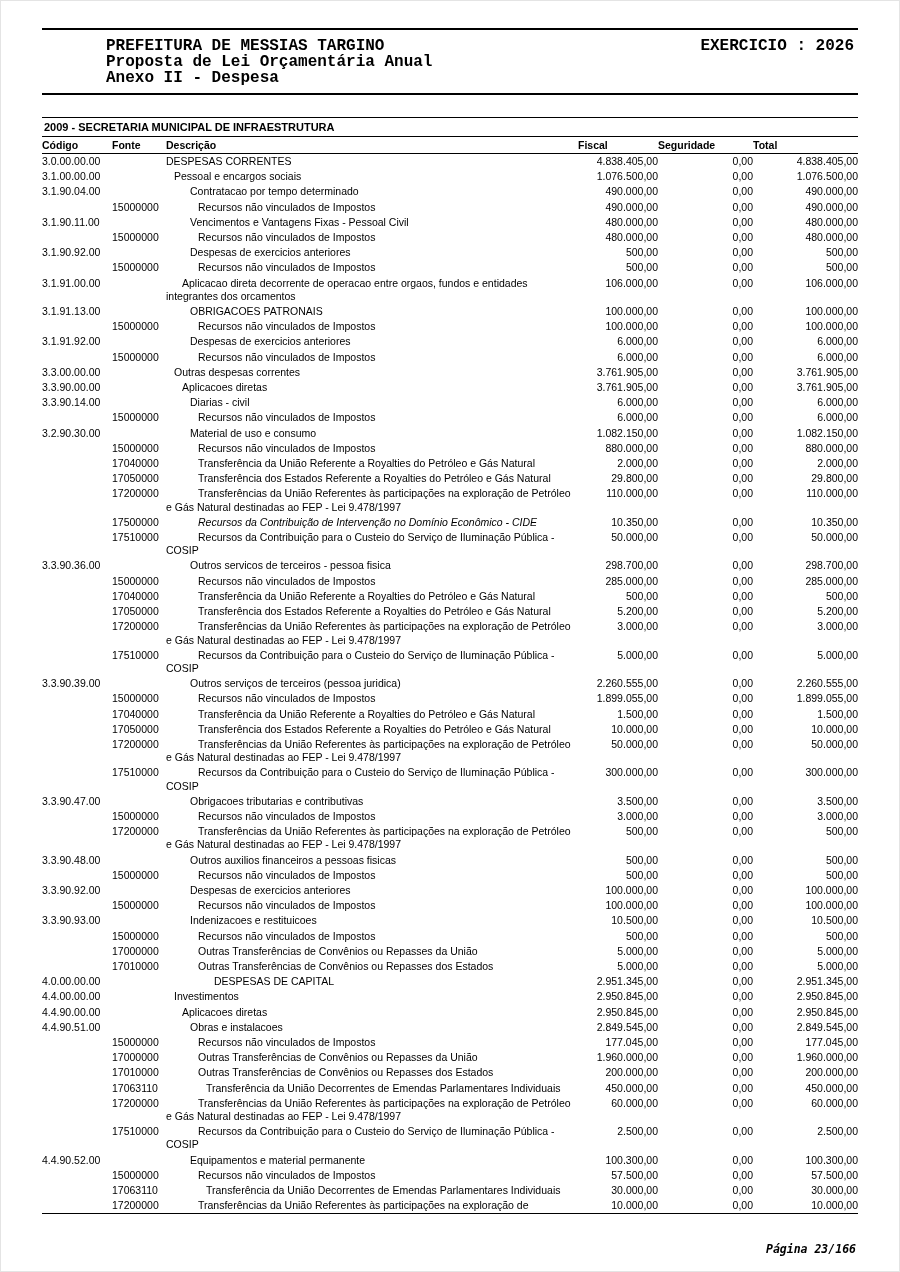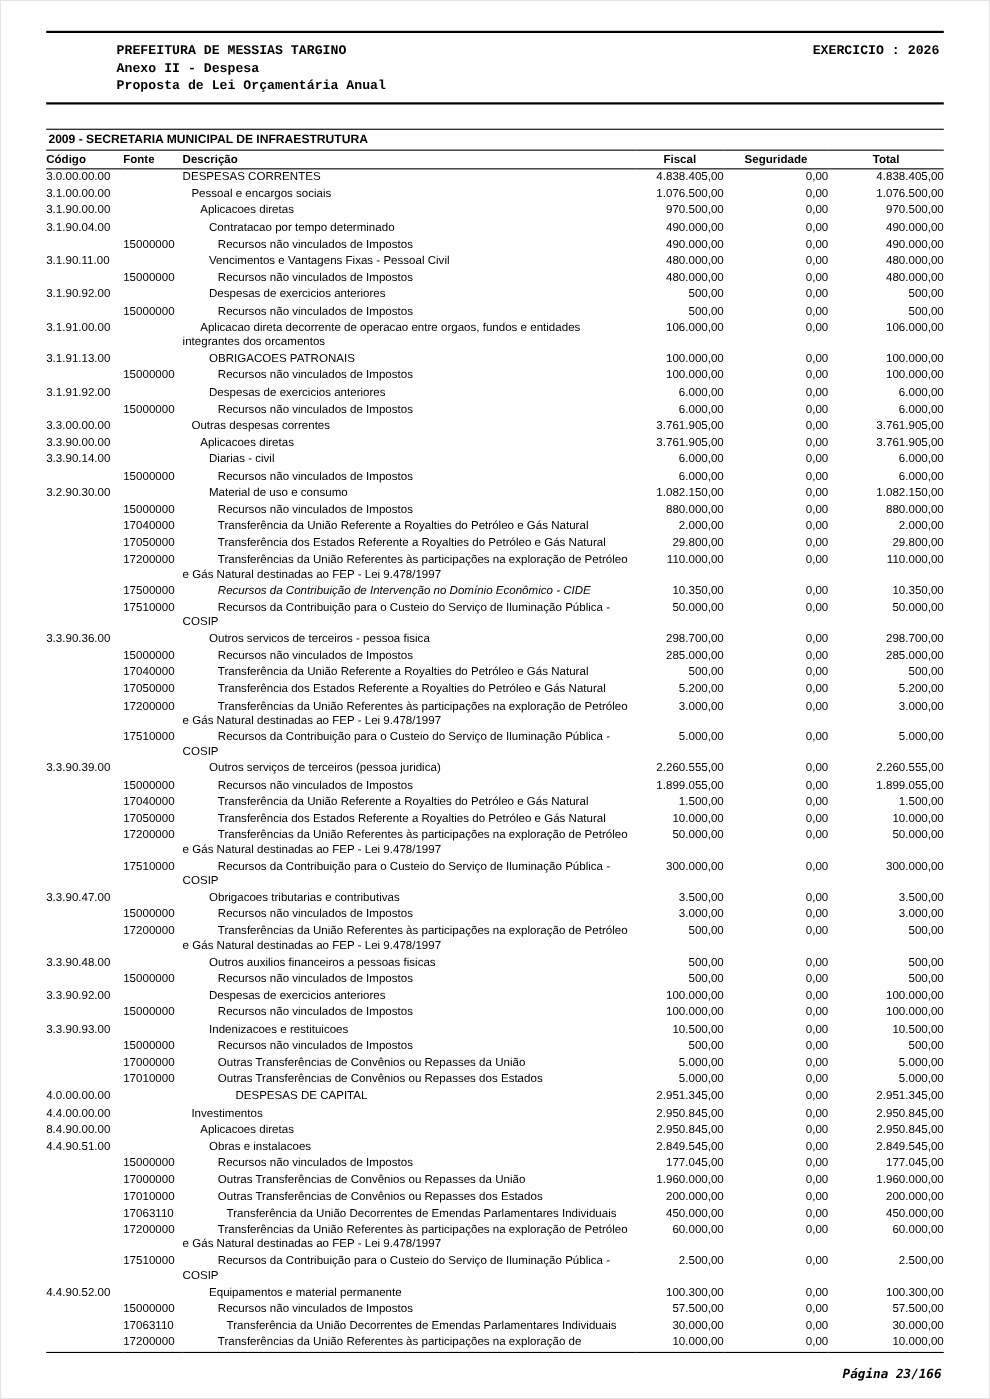--- a/index.html
+++ b/index.html
@@ -10,21 +10,21 @@
     overflow:hidden;
   }
   .page {
     position:absolute; inset:0;
     padding:28px 42px 0 42px;
     box-shadow: inset 0 0 0 1px #e4e4e4;
   }
   .top-rule { border-top:2px solid #000; }
   .doc-header {
     font-family:"Liberation Mono","DejaVu Sans Mono",monospace;
-    font-weight:bold; font-size:12px; line-height:16px;
+    font-weight:bold; font-size:16px; line-height:16px;
     padding:8px 4px 7px 64px;
   }
   .doc-header .hline { display:flex; justify-content:space-between; }
   .header-rule { border-top:2px solid #000; }
 
   .table-section { margin-top:22px; }
   .table-top-rule { border-top:1px solid #000; }
   .section-title {
     font-size:11px; font-weight:bold; line-height:15px;
     padding:2px 0 1px 2px;
@@ -39,21 +39,21 @@
   col.w-desc   { width:412px; }
   col.w-fiscal { width:80px; }
   col.w-seg    { width:95px; }
   col.w-total  { width:105px; }
   thead th {
     font-size:10.5px; font-weight:bold; text-align:left;
     border-top:1px solid #000; border-bottom:1px solid #000;
     padding:2px 0 2px 0; line-height:12px;
     vertical-align:bottom;
   }
-  thead th.num { text-align:center; }
+  thead th.num { text-align:left; }
   tbody td {
     vertical-align:top;
     padding:1px 0 1px 0;
     line-height:13.2px;
   }
   td.c-desc { padding-right:6px; overflow:hidden; }
   td.c-num  { text-align:right; white-space:nowrap; }
   td.c-codigo, td.c-fonte { white-space:nowrap; }
 
   .footer {
@@ -68,24 +68,24 @@
 <div class="page">
 
   <div class="top-rule"></div>
 
   <header class="doc-header">
     <div class="hline">
       <span>PREFEITURA DE MESSIAS TARGINO</span>
       <span>EXERCICIO : 2026</span>
     </div>
     <div class="hline">
-      <span>Anexo II - Despesa</span>
+      <span>Proposta de Lei Orçamentária Anual</span>
     </div>
     <div class="hline">
-      <span>Proposta de Lei Orçamentária Anual</span>
+      <span>Anexo II - Despesa</span>
     </div>
   </header>
 
   <div class="header-rule"></div>
 
   <section class="table-section">
     <div class="table-top-rule"></div>
     <div class="section-title">2009 - SECRETARIA MUNICIPAL DE INFRAESTRUTURA</div>
     <table>
       <colgroup>
@@ -117,28 +117,20 @@
   </tr>
           <tr>
     <td class="c-codigo">3.1.00.00.00</td>
     <td class="c-fonte"></td>
     <td class="c-desc" style="text-indent: 8px;">Pessoal e encargos sociais</td>
     <td class="c-num">1.076.500,00</td>
     <td class="c-num">0,00</td>
     <td class="c-num">1.076.500,00</td>
   </tr>
           <tr>
-    <td class="c-codigo">3.1.90.00.00</td>
-    <td class="c-fonte"></td>
-    <td class="c-desc" style="text-indent: 16px;">Aplicacoes diretas</td>
-    <td class="c-num">970.500,00</td>
-    <td class="c-num">0,00</td>
-    <td class="c-num">970.500,00</td>
-  </tr>
-          <tr>
     <td class="c-codigo">3.1.90.04.00</td>
     <td class="c-fonte"></td>
     <td class="c-desc" style="text-indent: 24px;">Contratacao por tempo determinado</td>
     <td class="c-num">490.000,00</td>
     <td class="c-num">0,00</td>
     <td class="c-num">490.000,00</td>
   </tr>
           <tr>
     <td class="c-codigo"></td>
     <td class="c-fonte">15000000</td>
@@ -501,21 +493,21 @@
   </tr>
           <tr>
     <td class="c-codigo">4.4.00.00.00</td>
     <td class="c-fonte"></td>
     <td class="c-desc" style="text-indent: 8px;">Investimentos</td>
     <td class="c-num">2.950.845,00</td>
     <td class="c-num">0,00</td>
     <td class="c-num">2.950.845,00</td>
   </tr>
           <tr>
-    <td class="c-codigo">8.4.90.00.00</td>
+    <td class="c-codigo">4.4.90.00.00</td>
     <td class="c-fonte"></td>
     <td class="c-desc" style="text-indent: 16px;">Aplicacoes diretas</td>
     <td class="c-num">2.950.845,00</td>
     <td class="c-num">0,00</td>
     <td class="c-num">2.950.845,00</td>
   </tr>
           <tr>
     <td class="c-codigo">4.4.90.51.00</td>
     <td class="c-fonte"></td>
     <td class="c-desc" style="text-indent: 24px;">Obras e instalacoes</td>

